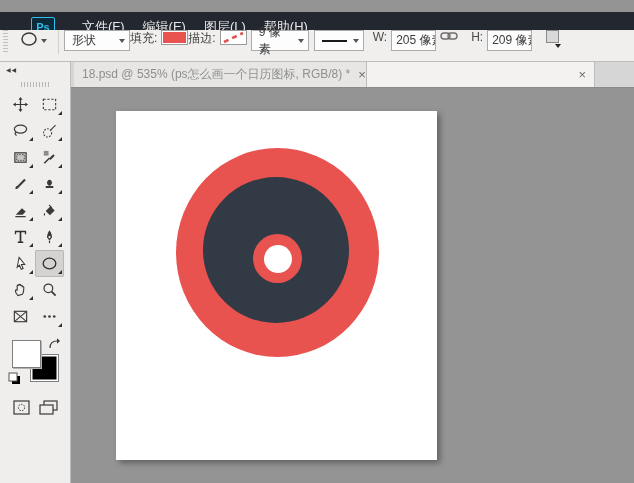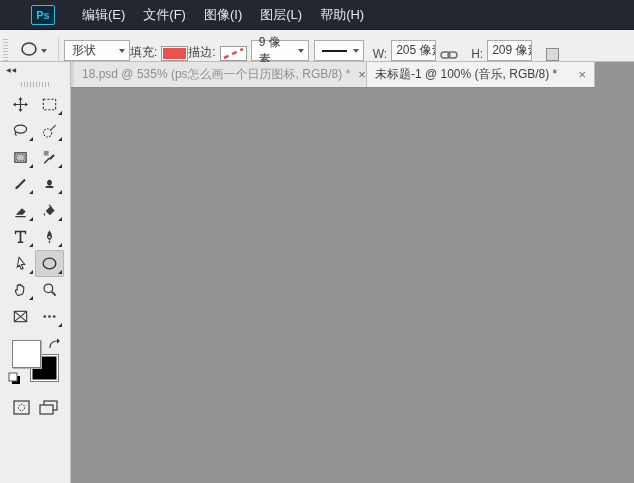--- a/index.html
+++ b/index.html
@@ -1,30 +1,30 @@
 <!DOCTYPE html>
 <html><head>
 <meta charset="utf-8">
 <style>
   * { margin:0; padding:0; box-sizing:border-box; }
   html,body { width:634px; height:483px; overflow:hidden; font-family:"Liberation Sans","DejaVu Sans",sans-serif; }
   body { position:relative; background:#949494; }
 
   
-  .menubar { position:absolute; left:0; top:0; width:634px; height:30px; background:#23272f;
+  .menubar { position:absolute; left:0; top:12px; width:634px; height:30px; background:#23272f;
              display:flex; align-items:center; border-bottom:1px solid #15181d; }
   .ps-logo { width:24px; height:20px; margin-left:31px; background:#0d2a3a; border:1px solid #2ec0ea;
              border-radius:2px; color:#2ec0ea; font-size:11px; font-weight:bold;
              display:flex; align-items:center; justify-content:center; }
   .menu-items { display:flex; list-style:none; margin-left:18px; }
   .menu-items li { color:#e8e8e8; font-size:13px; padding:0 9px; height:30px; display:flex; align-items:center; cursor:default; }
 
   
   .optionsbar { position:absolute; left:0; top:30px; width:634px; height:32px; background:#f1efee;
-                border-bottom:1px solid #bdbdbd; display:flex; align-items:flex-end; font-size:12px; color:#3c3c3c; }
+                border-bottom:1px solid #bdbdbd; display:flex; align-items:flex-start; font-size:12px; color:#3c3c3c; }
   .vgrip { width:5px; height:22px; margin:0 6px 0 3px;
            background:repeating-linear-gradient(0deg,#c2c0bf 0 1px,transparent 1px 3px); }
   .tool-preview { display:flex; align-items:center; gap:3px; padding:0 6px; }
   .sep { width:1px; height:24px; background:#d2d0cf; margin:0 5px; }
   .combo { background:#fdfdfd; border:1px solid #ababab; height:21px; display:flex; align-items:center;
            padding:0 4px 0 7px; gap:6px; }
   .combo .caret, .tool-preview .caret { width:0; height:0; border-left:3.5px solid transparent;
            border-right:3.5px solid transparent; border-top:4px solid #555; margin-left:auto; }
   .combo-mode { width:66px; }
   .combo-size { width:58px; margin-left:4px; }
@@ -60,21 +60,21 @@
   .colors { position:relative; height:56px; margin-top:6px; }
   .fg-swatch { position:absolute; left:12px; top:4px; width:29px; height:28px; background:#fff;
                border:1px solid #7f7f7f; box-shadow:1px 1px 0 #b5b3b1; }
   .bg-swatch { position:absolute; left:30px; top:18px; width:29px; height:28px; background:#000;
                border:1px solid #7f7f7f; box-shadow:0 0 0 1.5px #fff inset; }
   .swap-colors { position:absolute; left:47px; top:0px; }
   .default-colors { position:absolute; left:8px; top:36px; }
   .below-tools { display:flex; justify-content:space-around; padding:8px 8px 0 8px; align-items:center; }
 
   
-  .workspace { flex:1; display:flex; flex-direction:row; min-width:0;justify-content:space-between; }
+  .workspace { flex:1; display:flex; flex-direction:column; min-width:0;justify-content:space-between; }
   .tabbar { height:26px; background:#d6d6d6; border-bottom:1px solid #8a8a8a; display:flex; align-items:flex-end; padding-left:3px; }
   .tab { height:25px; display:flex; align-items:center; font-size:12px; padding:0 8px;
          white-space:nowrap; overflow:hidden; border-right:1px solid #bdbdbd; cursor:pointer; flex:none; }
   .tab-1 { width:293px; background:#e7e6e5; color:#8f8f8f; }
   .tab-2 { width:228px; background:#f3f2f1; color:#3f3f3f; }
   .tab-close { margin-left:auto; padding-left:8px; color:#6e6e6e; font-size:13px; line-height:1; }
 
   .canvas-area { position:relative; flex:1; background:#949494; }
   .artboard { position:absolute; left:45px; top:23px; width:321px; height:349px; background:#ffffff;
               box-shadow:3px 3px 6px rgba(0,0,0,0.35); }
@@ -83,23 +83,22 @@
   .c-disc  { left:87px; top:66px;  width:146px; height:146px; background:#323a45; }
   .c-ring  { left:137px; top:123px; width:49px;  height:49px;  background:#e8524f; }
   .c-hole  { left:148px; top:134px; width:28px;  height:28px;  background:#ffffff; }
 </style>
 </head>
 <body>
 
 <div class="menubar">
   <div class="ps-logo">Ps</div>
   <ul class="menu-items">
+    <li>文件(F)</li>
     <li>编辑(E)</li>
-    <li>文件(F)</li>
-    <li>图像(I)</li>
     <li>图层(L)</li>
     <li>帮助(H)</li>
   </ul>
 </div>
 
 <div class="optionsbar">
   <div class="vgrip"></div>
 
   <div class="tool-preview">
     <span>
@@ -302,21 +301,20 @@
     </div>
   </div>
 
   <div class="workspace">
     <div class="tabbar">
       <div class="tab tab-1">
         <span>18.psd @ 535% (ps怎么画一个日历图标, RGB/8) *</span>
         <span class="tab-close">×</span>
       </div>
       <div class="tab tab-2">
-        <span>未标题-1 @ 100% (音乐, RGB/8) *</span>
         <span class="tab-close">×</span>
       </div>
     </div>
 
     <div class="canvas-area">
       <div class="artboard">
         <div class="circle c-outer"></div>
         <div class="circle c-disc"></div>
         <div class="circle c-ring"></div>
         <div class="circle c-hole"></div>

